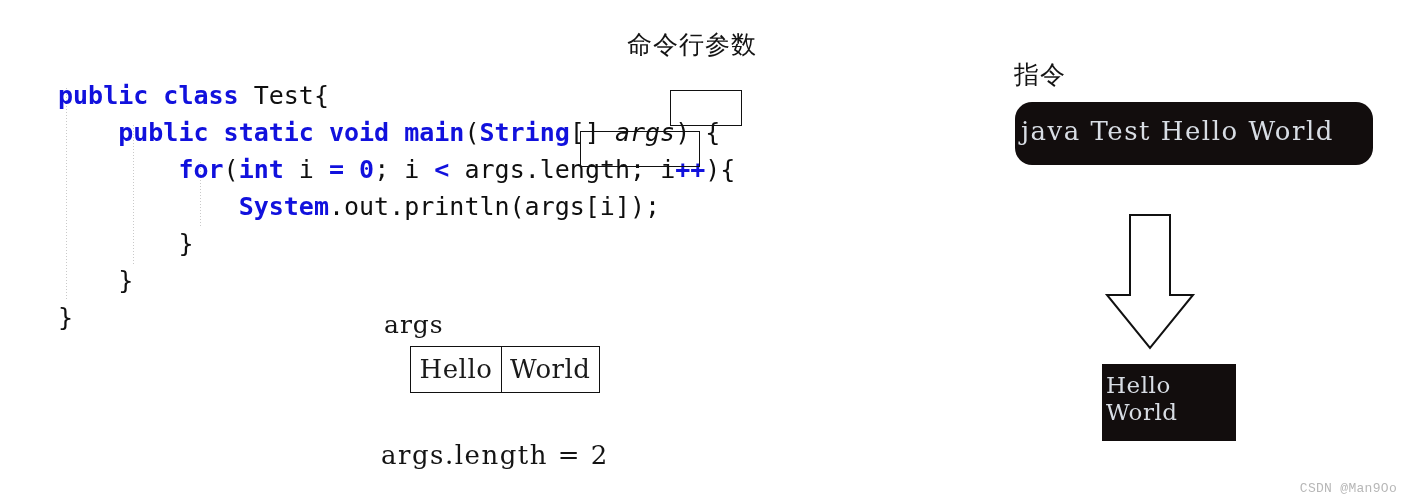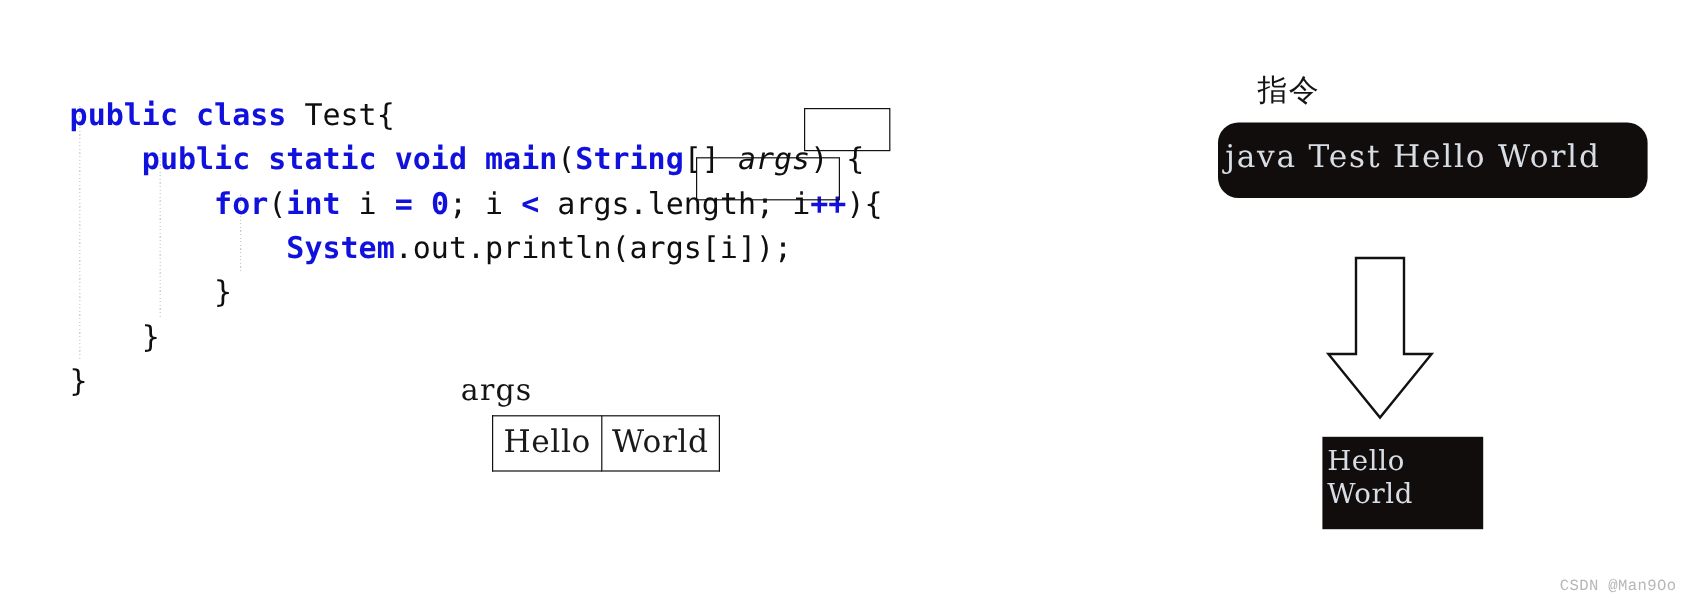--- a/index.html
+++ b/index.html
@@ -140,20 +140,21 @@
     font-size: 13px;
     color: #b7b7b7;
     letter-spacing: 0.3px;
   }
 </style>
 </head>
 <body>
 
 <div class="canvas">
 
+  <div class="cjk-title abs" style="left:627px; top:28px;">命令行参数</div>
 
   <div>
 
     <div class="guide abs" style="left:66px; top:88px; height:212px;"></div>
     <div class="guide abs" style="left:133px; top:125px; height:140px;"></div>
     <div class="guide abs" style="left:200px; top:162px; height:66px;"></div>
 
     <pre class="code"><span class="ln"><span class="kw">public class </span><span class="pl">Test{</span></span>
 <span class="ln">    <span class="kw">public static void main</span><span class="pl">(</span><span class="kw">String</span><span class="pl">[] </span><span class="pl" style="font-style:italic;">args</span><span class="pl">) {</span></span>
 <span class="ln">        <span class="kw">for</span><span class="pl">(</span><span class="kw">int</span><span class="pl"> i </span><span class="kw">=</span><span class="pl"> </span><span class="kw">0</span><span class="pl">; i </span><span class="kw">&lt;</span><span class="pl"> args.length; i</span><span class="kw">++</span><span class="pl">){</span></span>
@@ -171,22 +172,23 @@
 
   <table class="args-table">
     <tbody>
         <tr>
       <td>Hello</td>
       <td>World</td>
     </tr>
   </tbody>
     </table>
 
-
-  <div class="cjk-title abs" style="left:1048px; top:58px;">指令</div>
+  <div class="args-len">args.length = 2</div>
+
+  <div class="cjk-title abs" style="left:1014px; top:58px;">指令</div>
 
   <div class="term term-cmd">java Test Hello World</div>
 
   <div class="arrow-wrap">
     <svg width="92" height="138" viewBox="0 0 92 138">
       <polygon points="26,2 66,2 66,82 89,82 46,135 3,82 26,82" fill="#ffffff" stroke="#111111" stroke-width="2" stroke-linejoin="miter"></polygon>
     </svg>
   </div>
 
   <div class="term term-out">Hello

